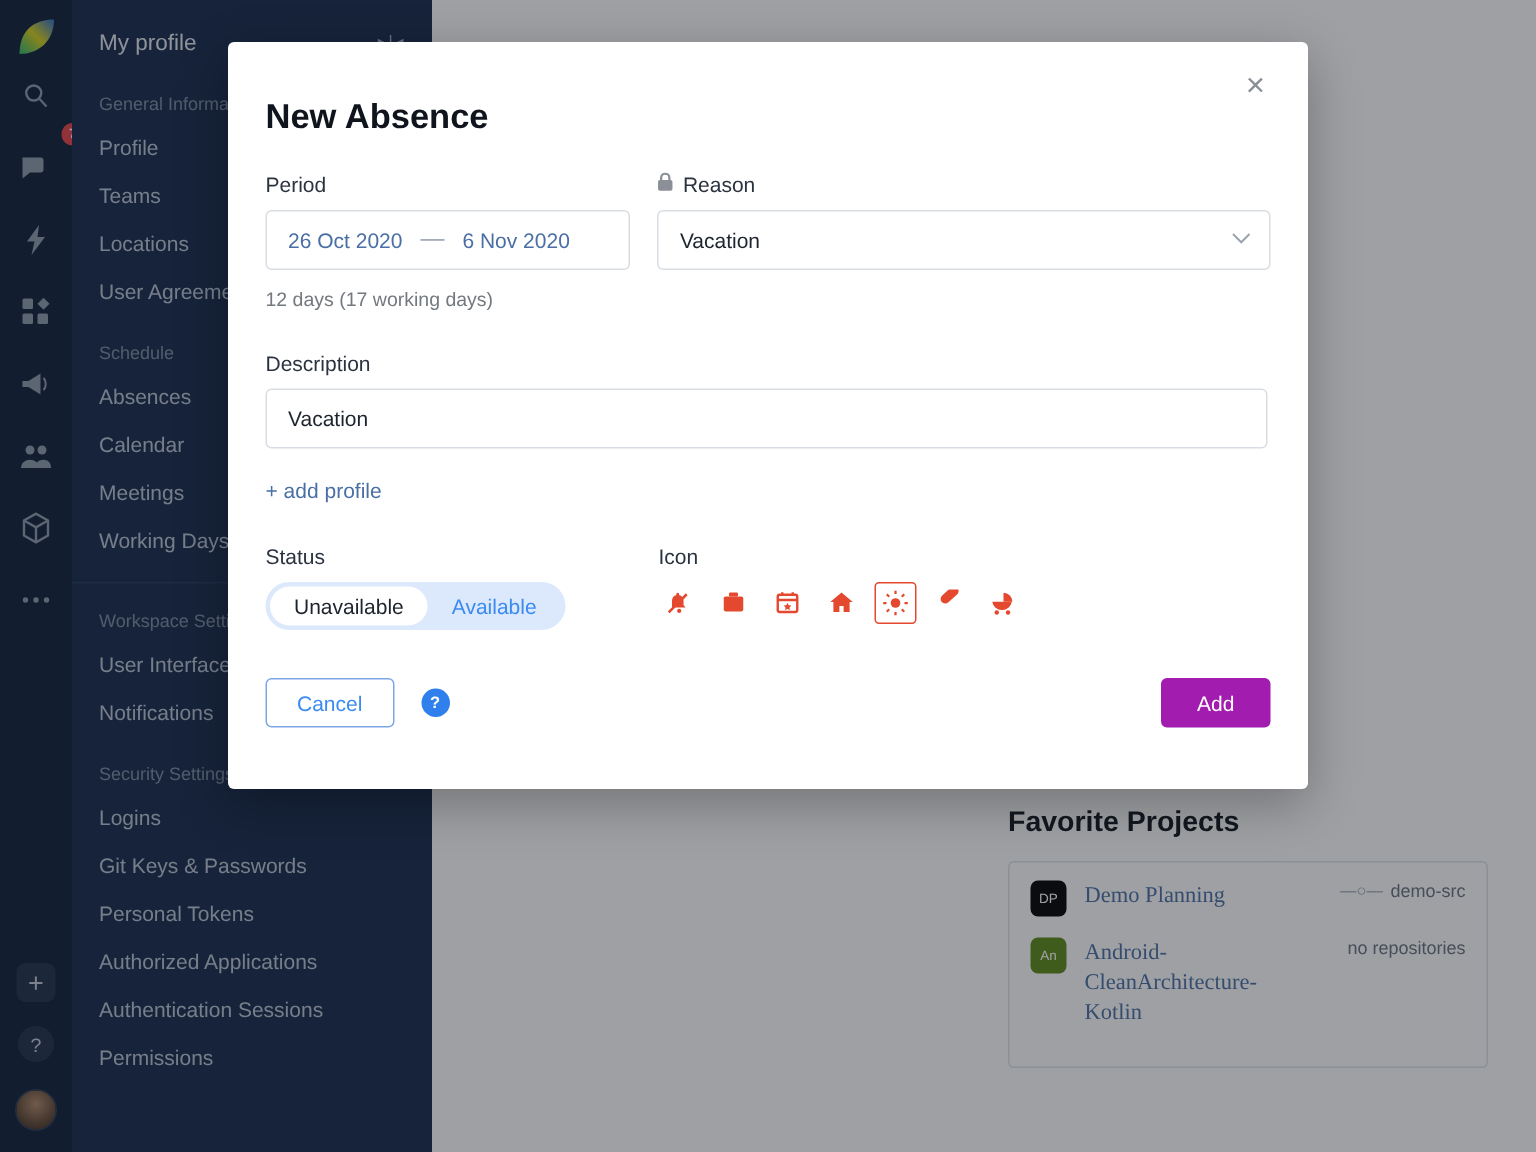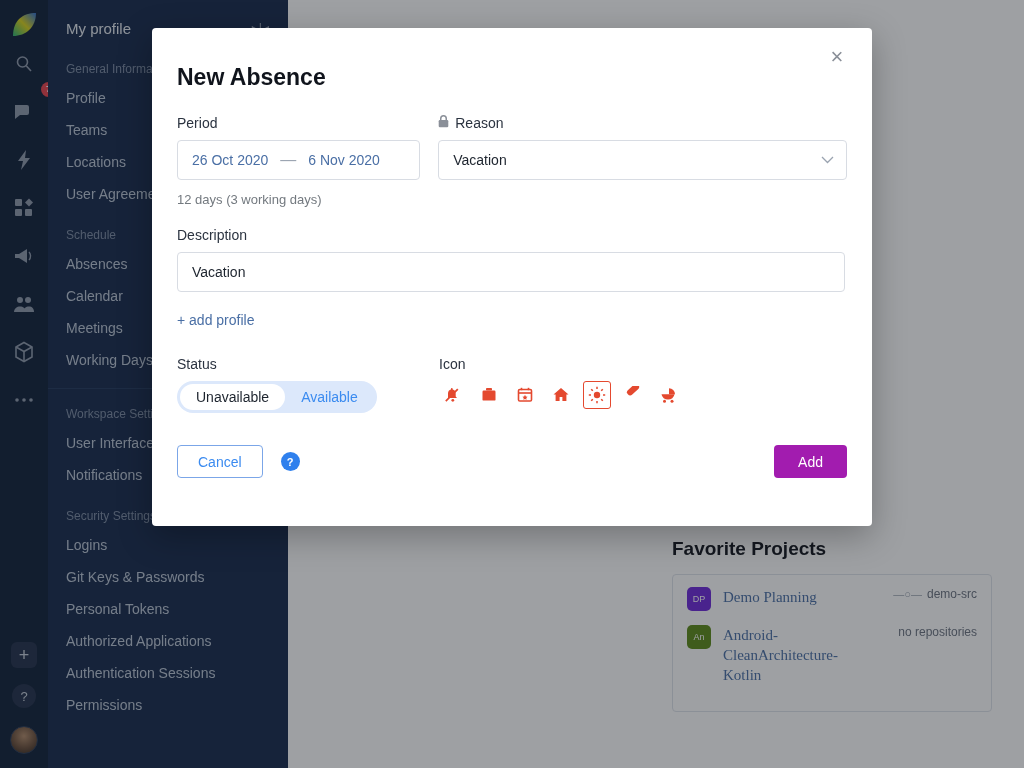--- a/index.html
+++ b/index.html
@@ -154,21 +154,21 @@
   .date-val { color: #4a6fa5; font-size: 14px; }
   .date-dash { color: #9aa3b0; margin: 0 12px; }
   .select-box {
     height: 40px; border: 1px solid #d8dce3; border-radius: 4px; background: #fff;
     display: flex; align-items: center; padding: 0 12px 0 14px;
     font-size: 14px; color: #1d242e;
   }
   .select-caret { margin-left: auto; color: #9aa3b0; font-size: 11px; }
   .days-note { font-size: 13px; color: #73797f; margin-top: 12px; }
 
-  .desc-wrap { margin-top: 20px; }
+  .desc-wrap { margin-top: 27px; }
   .desc-input {
     height: 40px; border: 1px solid #d8dce3; border-radius: 4px; background: #fff;
     display: flex; align-items: center; padding: 0 14px; font-size: 14px; color: #1d242e;
     width: 668px;
   }
   .add-loc { margin-top: 20px; color: #4a6fa5; font-size: 14px; }
 
   .row3 { display: flex; margin-top: 28px; }
   .status-col { width: 262px; }
   .icon-col { flex: 1 1 auto; }
@@ -365,21 +365,21 @@
       <div class="c-block">
         <span class="c-h2">Languages</span>
         <span class="c-edit">edit</span>
         <div class="c-plain">English (Terrence Evenson)</div>
       </div>
 
       <div class="fav">
         <div class="fav-title">Favorite Projects</div>
         <div class="fav-box">
           <div class="fav-row">
-            <span class="fav-av" style="background:#6d28d9">DP</span>
+            <span class="fav-av" style="background:#000000">DP</span>
             <span class="fav-name">Demo Planning</span>
             <span class="fav-repo">
               <span class="fav-repo-ico">—○—</span>
               <span>demo-src</span>
             </span>
           </div>
           <div class="fav-row">
             <span class="fav-av" style="background:#5c8a18">An</span>
             <span class="fav-name">Android-CleanArchitecture-Kotlin</span>
             <span class="fav-repo">
@@ -398,21 +398,21 @@
     <div class="modal-title">New Absence</div>
 
     <div class="grid2">
       <div class="col-left">
         <div class="f-label">Period</div>
         <div class="f-box">
           <span class="date-val">26 Oct 2020</span>
           <span class="date-dash">—</span>
           <span class="date-val">6 Nov 2020</span>
         </div>
-        <div class="days-note">12 days (3 working days)</div>
+        <div class="days-note">12 days (17 working days)</div>
       </div>
 
       <div class="col-right">
         <div class="f-label">
           <span class="lock-icon">
             <svg width="11" height="13" viewBox="0 0 11 13" fill="currentColor">
               <path d="M2 5V3.5a3.5 3.5 0 0 1 7 0V5h-1.5V3.5a2 2 0 0 0-4 0V5z"></path>
               <rect x="0.7" y="5" width="9.6" height="7.2" rx="1.2"></rect>
             </svg>
           </span>

